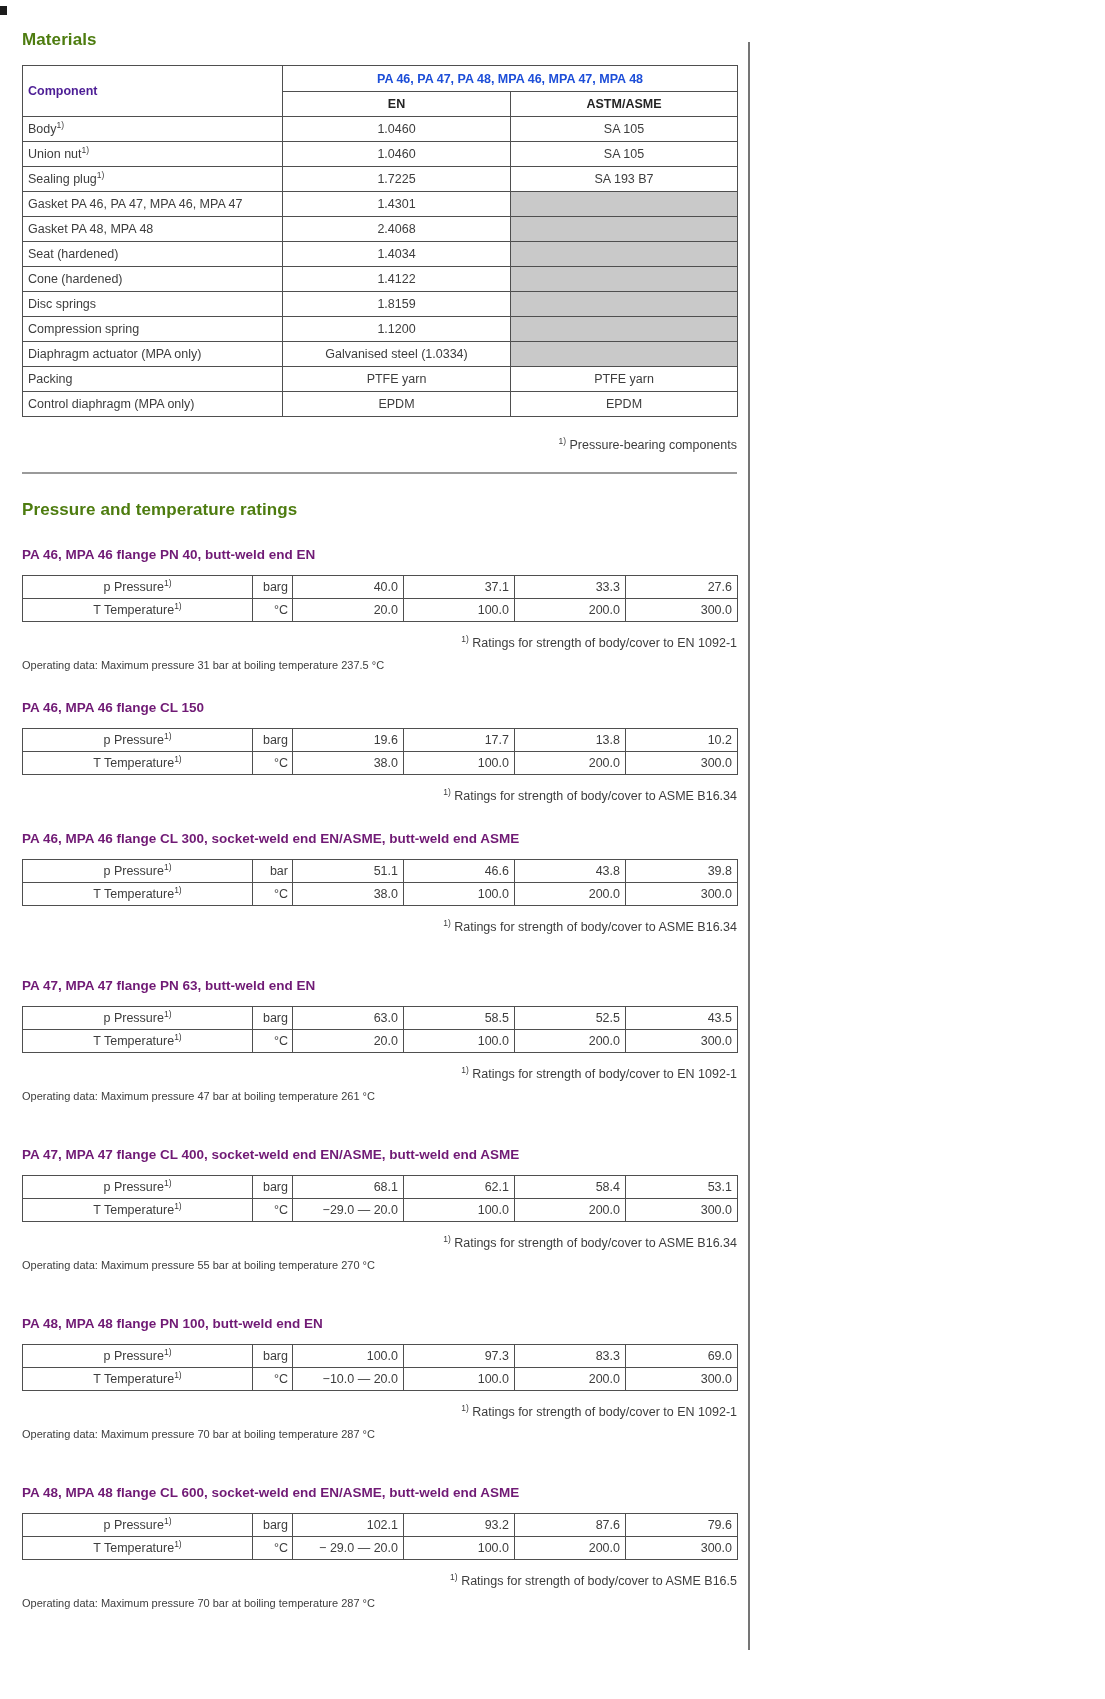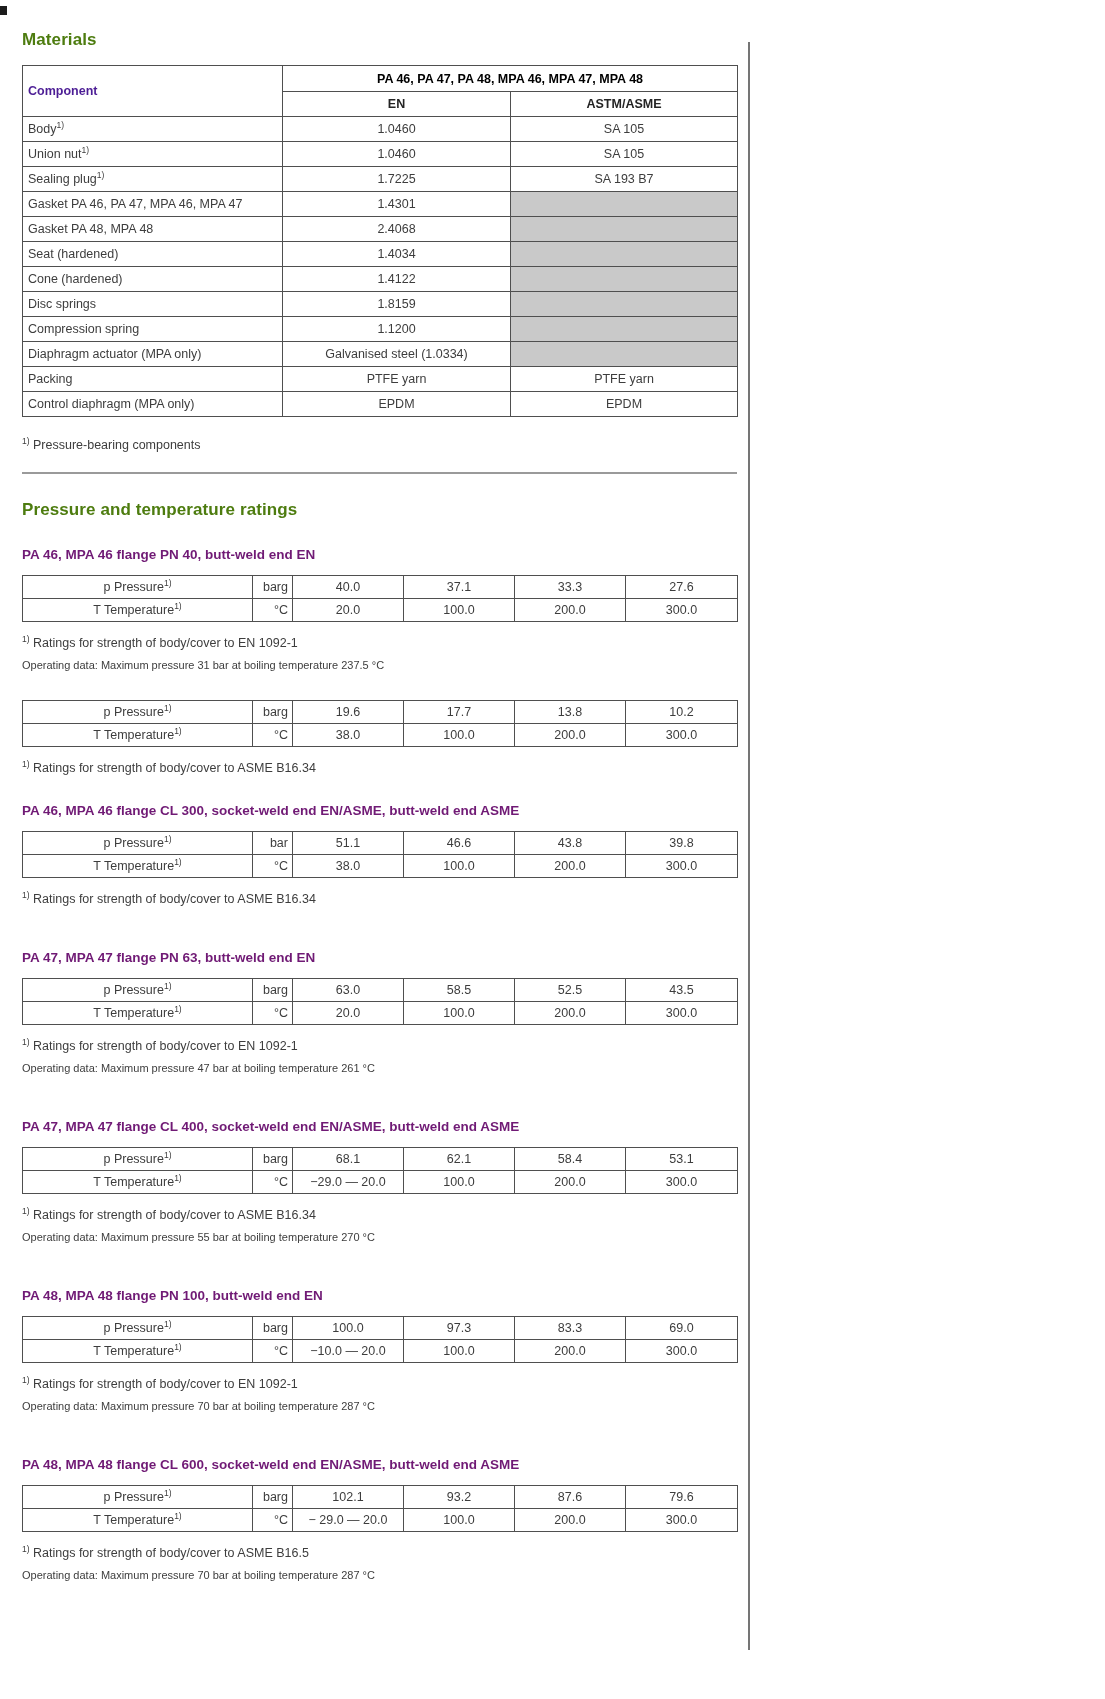--- a/index.html
+++ b/index.html
@@ -12,35 +12,35 @@
   h1{font-size:17px;line-height:20px;font-weight:bold;color:#4d7c0f;margin:0 0 15px 0;letter-spacing:.1px;}
   h1.ratings-head{margin:26px 0 0 0;}
   h3{font-size:13.5px;line-height:16px;font-weight:bold;color:#701a75;margin:0 0 13px 0;}
 
   table{border-collapse:collapse;table-layout:fixed;width:715px;}
   table, td, th{border:1px solid #4f4f4f;}
   td, th{font-size:12.5px;font-weight:normal;color:#3d3d3d;padding:0 5px;overflow:hidden;white-space:nowrap;}
 
   
   .mat td, .mat th{height:24px;}
-  .mat .hdr-group{height:25px;text-align:center;font-weight:bold;color:#000000;}
+  .mat .hdr-group{height:25px;text-align:center;font-weight:bold;color:#1d4ed8;}
   .mat .hdr-sub{font-weight:bold;color:#242424;}
   .mat .hdr-comp{font-weight:bold;color:#4c1d95;text-align:left;vertical-align:middle;}
   .mat .c-comp{text-align:left;}
   .mat .c-val{text-align:center;}
   .mat .gray{background:#c9c9c9;}
 
   
   .pt td{height:22px;}
   .pt .lbl{text-align:center;}
   .pt .unit{text-align:right;padding-right:4px;}
-  .pt .val{text-align:center;}
+  .pt .val{text-align:right;}
 
   sup{font-size:8.5px;line-height:0;vertical-align:super;}
-  .fn{font-size:12.5px;line-height:15px;margin:14px 0 0 0;}
+  .fn{font-size:12.5px;line-height:15px;margin:14px 0 0 0;text-align:right;}
   .op{font-size:11px;line-height:15px;margin:7px 0 0 0;}
   .mat-fn{margin-top:21px;}
   .divider-rule{border:none;border-top:2px solid #9a9a9a;margin:19px 0 0 0;width:715px;}
 
   .pt-section{margin-top:27px;}
   .pt-section.big-gap{margin-top:43px;}
   .pt-section h3{margin-bottom:12px;}
 
   .vline{position:absolute;left:748px;top:42px;width:2px;height:1608px;background:#757575;}
   .scan-artifact{position:absolute;left:0;top:6px;width:7px;height:9px;background:#1c1c1c;}
@@ -167,20 +167,21 @@
               <td class="val">100.0</td>
               <td class="val">200.0</td>
               <td class="val">300.0</td>
             </tr>
           </tbody>
         </table>
         <p class="fn"><sup>1)</sup> Ratings for strength of body/cover to EN 1092-1</p>
         <p class="op">Operating data: Maximum pressure 31 bar at boiling temperature 237.5 °C</p>
       </div>
       <div class="pt-section">
+        <h3>PA 46, MPA 46 flange CL 150</h3>
         <table class="pt">
           <colgroup>
             <col style="width: 230px;">
             <col style="width: 40px;">
             <col style="width: 111px;">
             <col style="width: 111px;">
             <col style="width: 111px;">
             <col style="width: 112px;">
           </colgroup>
           <tbody>

